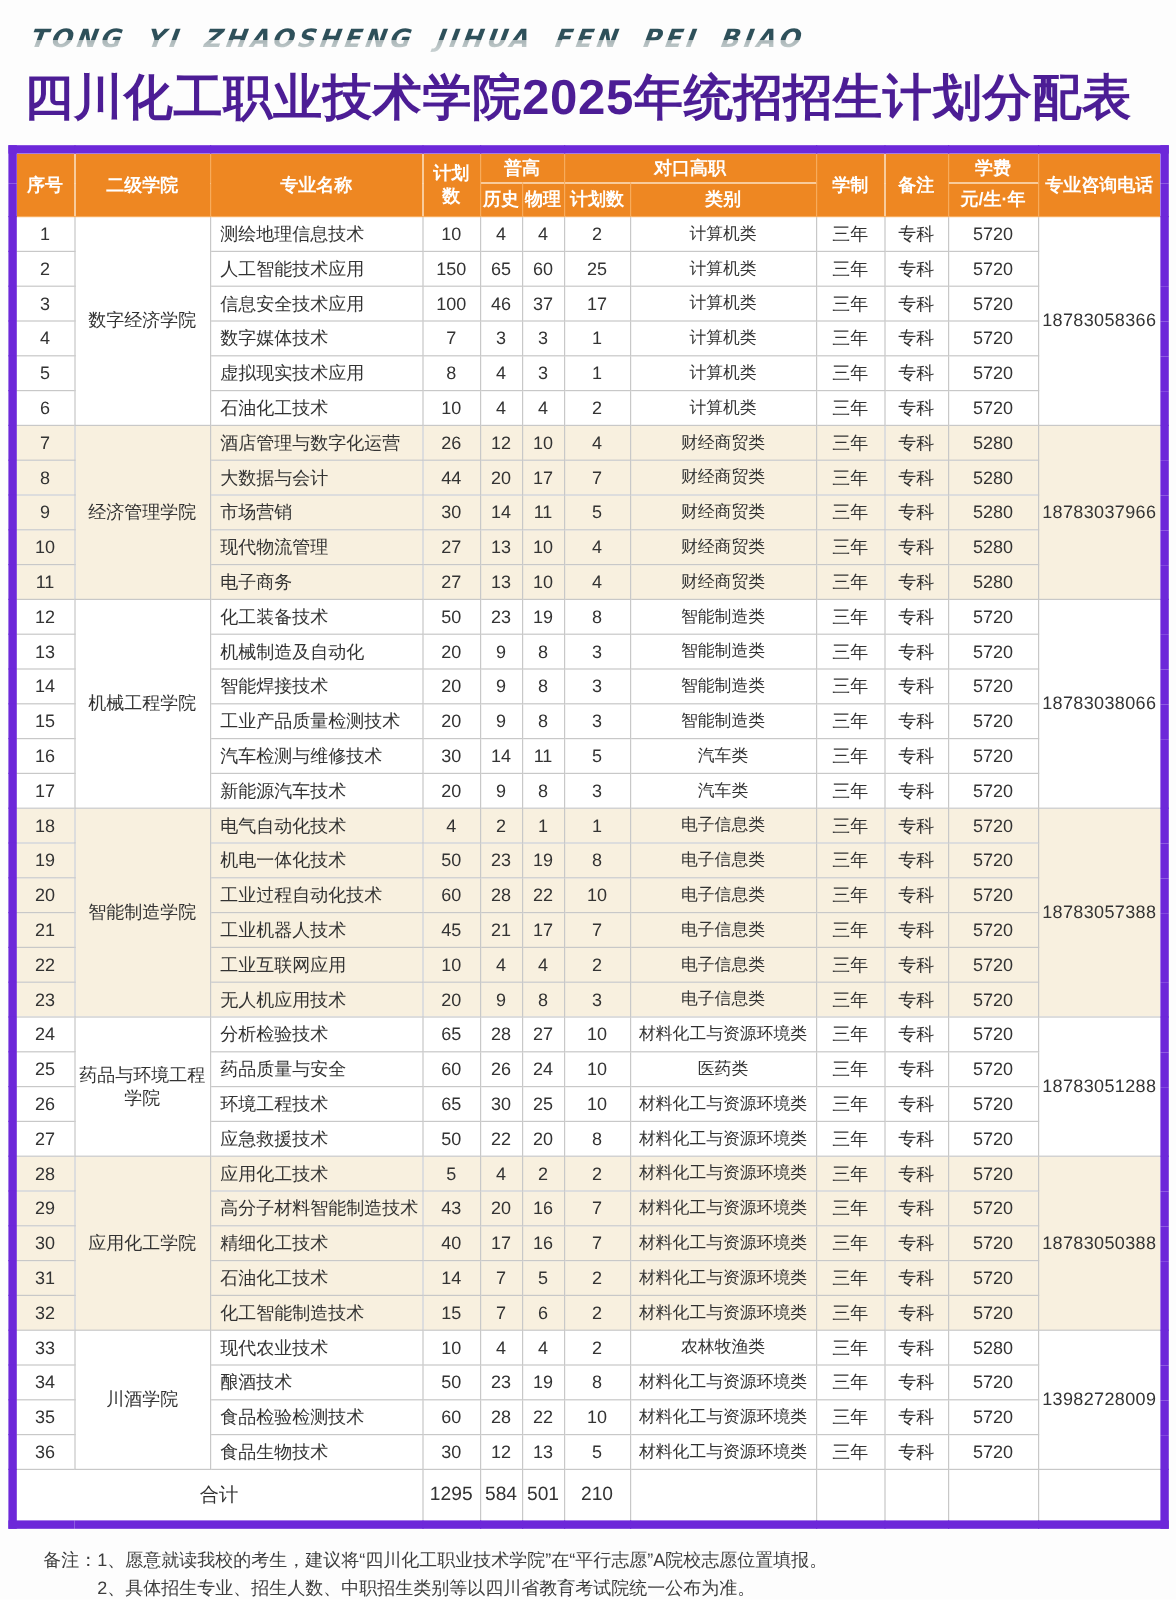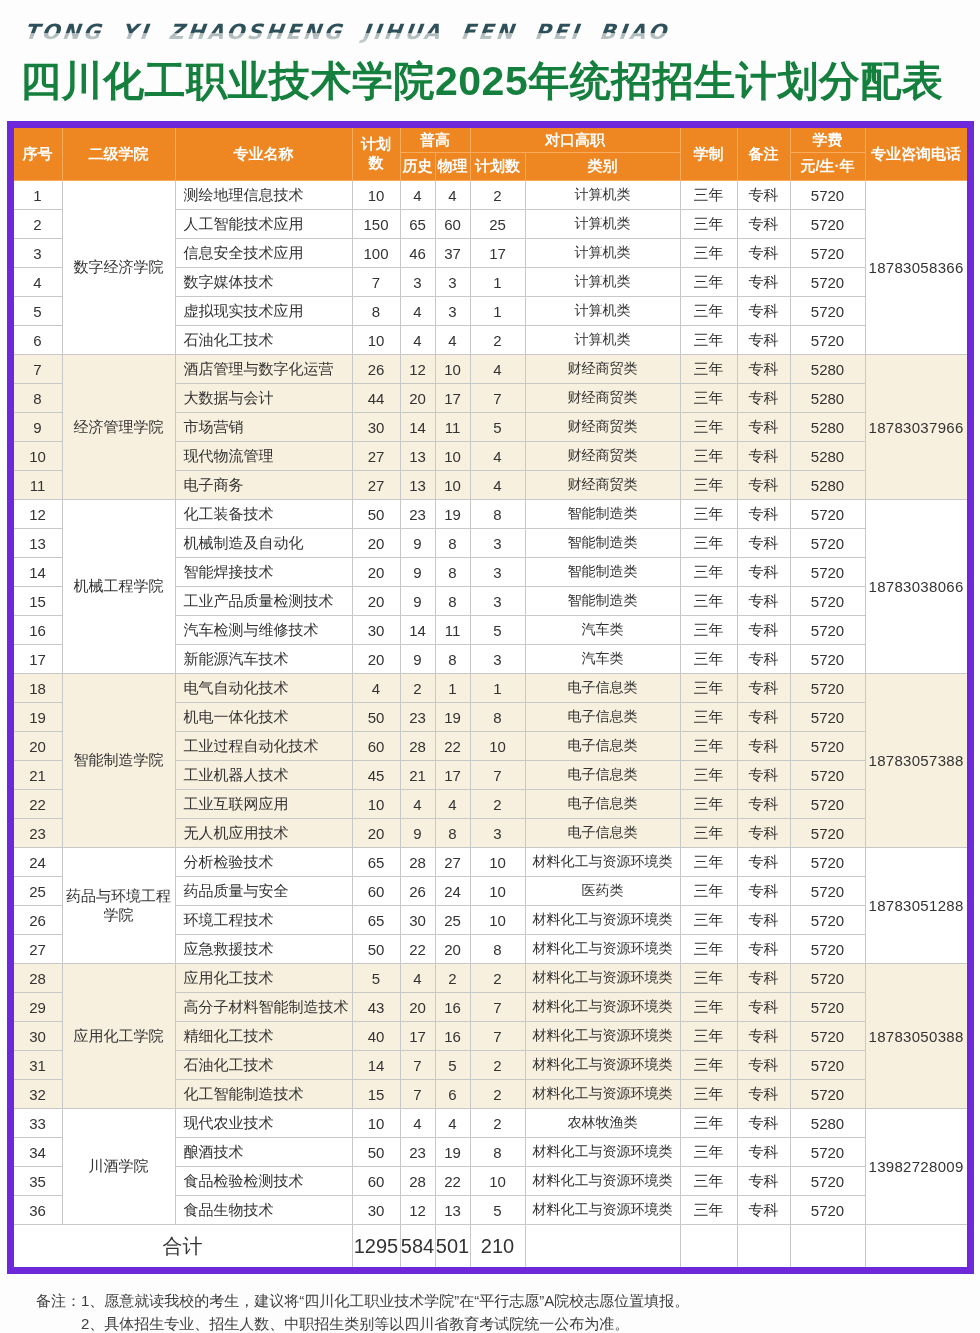--- a/index.html
+++ b/index.html
@@ -33,21 +33,21 @@
       -webkit-background-clip: text;
       -webkit-text-fill-color: transparent;
     }
   }
 
   .page-title {
     margin: 10px 18px 12px 20px;
     font-size: 41px;
     font-weight: 900;
     letter-spacing: 0.5px;
-    color: #15803d;
+    color: #4c1d95;
     white-space: nowrap;
     font-family: "Liberation Sans", sans-serif;
   }
 
   table.plan-table {
     width: 960px;
     margin: 0 auto;
     border-collapse: collapse;
     table-layout: fixed;
     border: 7px solid #6d28d9;
@@ -74,21 +74,21 @@
     height: 29px;
     padding: 1px 3px;
     background: #ffffff;
   }
   .plan-table tbody tr.shaded td { background: #f8f0df; }
   .plan-table td.major-cell { text-align: left; padding-left: 8px; }
   .plan-table td.college-cell { font-size: 15px; }
   .plan-table td.phone-cell { font-size: 15px; letter-spacing: 0.3px; }
   .plan-table td.voc-category-cell { font-size: 14px; padding: 1px 1px; }
   .plan-table tfoot td {
-    font-size: 20px;
+    font-size: 16px;
     color: #333333;
     height: 46px;
     background: #ffffff;
   }
   .footnotes {
     display: flex;
     margin: 16px 20px 0 36px;
     font-size: 15px;
     color: #3d3d3d;
     line-height: 1.5;

